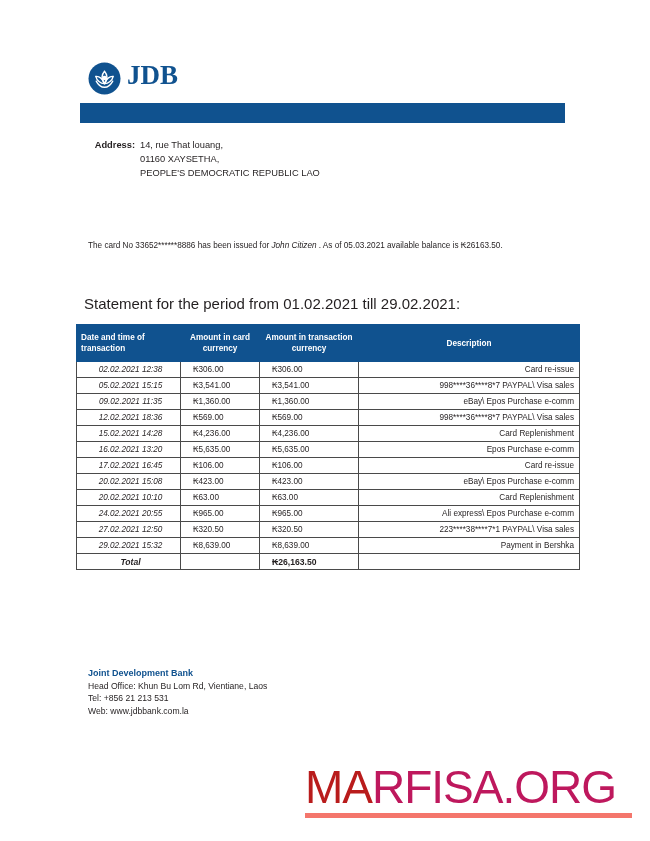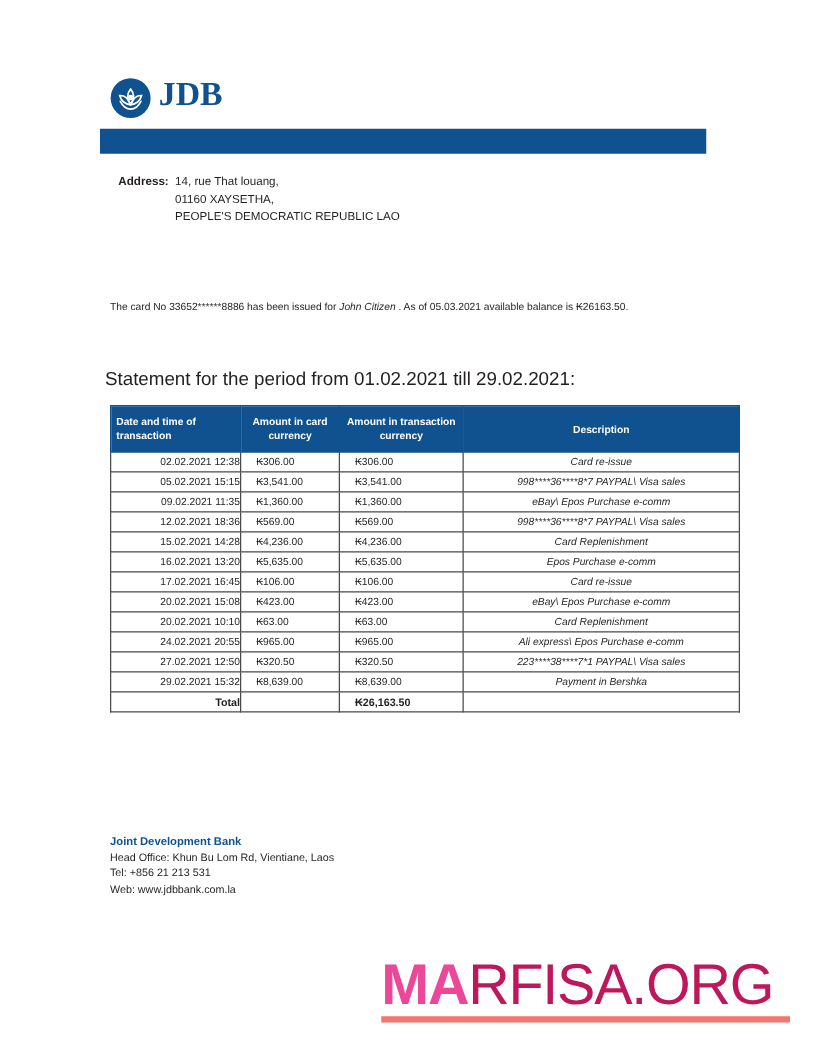--- a/index.html
+++ b/index.html
@@ -98,21 +98,21 @@
   .period-line {
     position: absolute;
     left: 84px;
     top: 295px;
     font-size: 15px;
   }
 
   
   .tx-table {
     position: absolute;
-    left: 88px;
+    left: 76px;
     top: 324px;
     width: 474px;
     border-collapse: collapse;
     table-layout: fixed;
     font-size: 8.2px;
     border-radius: 28px;
   }
   .tx-table th,
   .tx-table td {
     border: 1px solid #4a4a4a;
@@ -134,32 +134,32 @@
   .tx-table thead th.col-date {
     text-align: left;
     padding-left: 4px;
   }
   .col-date   { width: 96px; }
   .col-card   { width: 72px; }
   .col-tx     { width: 92px; }
   .col-desc   { width: 214px; }
 
   .tx-table td.c-date {
-    text-align: right;
+    text-align: center;
     padding-left: 4px;
+    font-style: italic;
   }
   .tx-table td.c-card,
   .tx-table td.c-tx {
     text-align: left;
     padding-left: 12px;
   }
   .tx-table td.c-desc {
-    text-align: center;
+    text-align: right;
     padding: 0 5px;
-    font-style: italic;
   }
   .tx-table tr.total-row td {
     font-weight: bold;
     font-size: 8.6px;
   }
   .tx-table tr.total-row td.c-date {
     padding-left: 4px;
   }
 
   
@@ -184,21 +184,21 @@
     top: 763px;
     width: 330px;
   }
   .wm-text {
     font-size: 46px;
     line-height: 48px;
     letter-spacing: -1px;
     color: #2f55a4;
     white-space: nowrap;
   }
-  .wm-thin { font-weight: bold; color: #ec4899; }
+  .wm-thin { font-weight: normal; color: #b91c1c; }
   .wm-bold { font-weight: normal; color: #be185d; }
   .wm-rule {
     margin-top: 2px;
     width: 327px;
     height: 5px;
     background: #f4766c;
   }
 </style>
 </head>
 <body>

